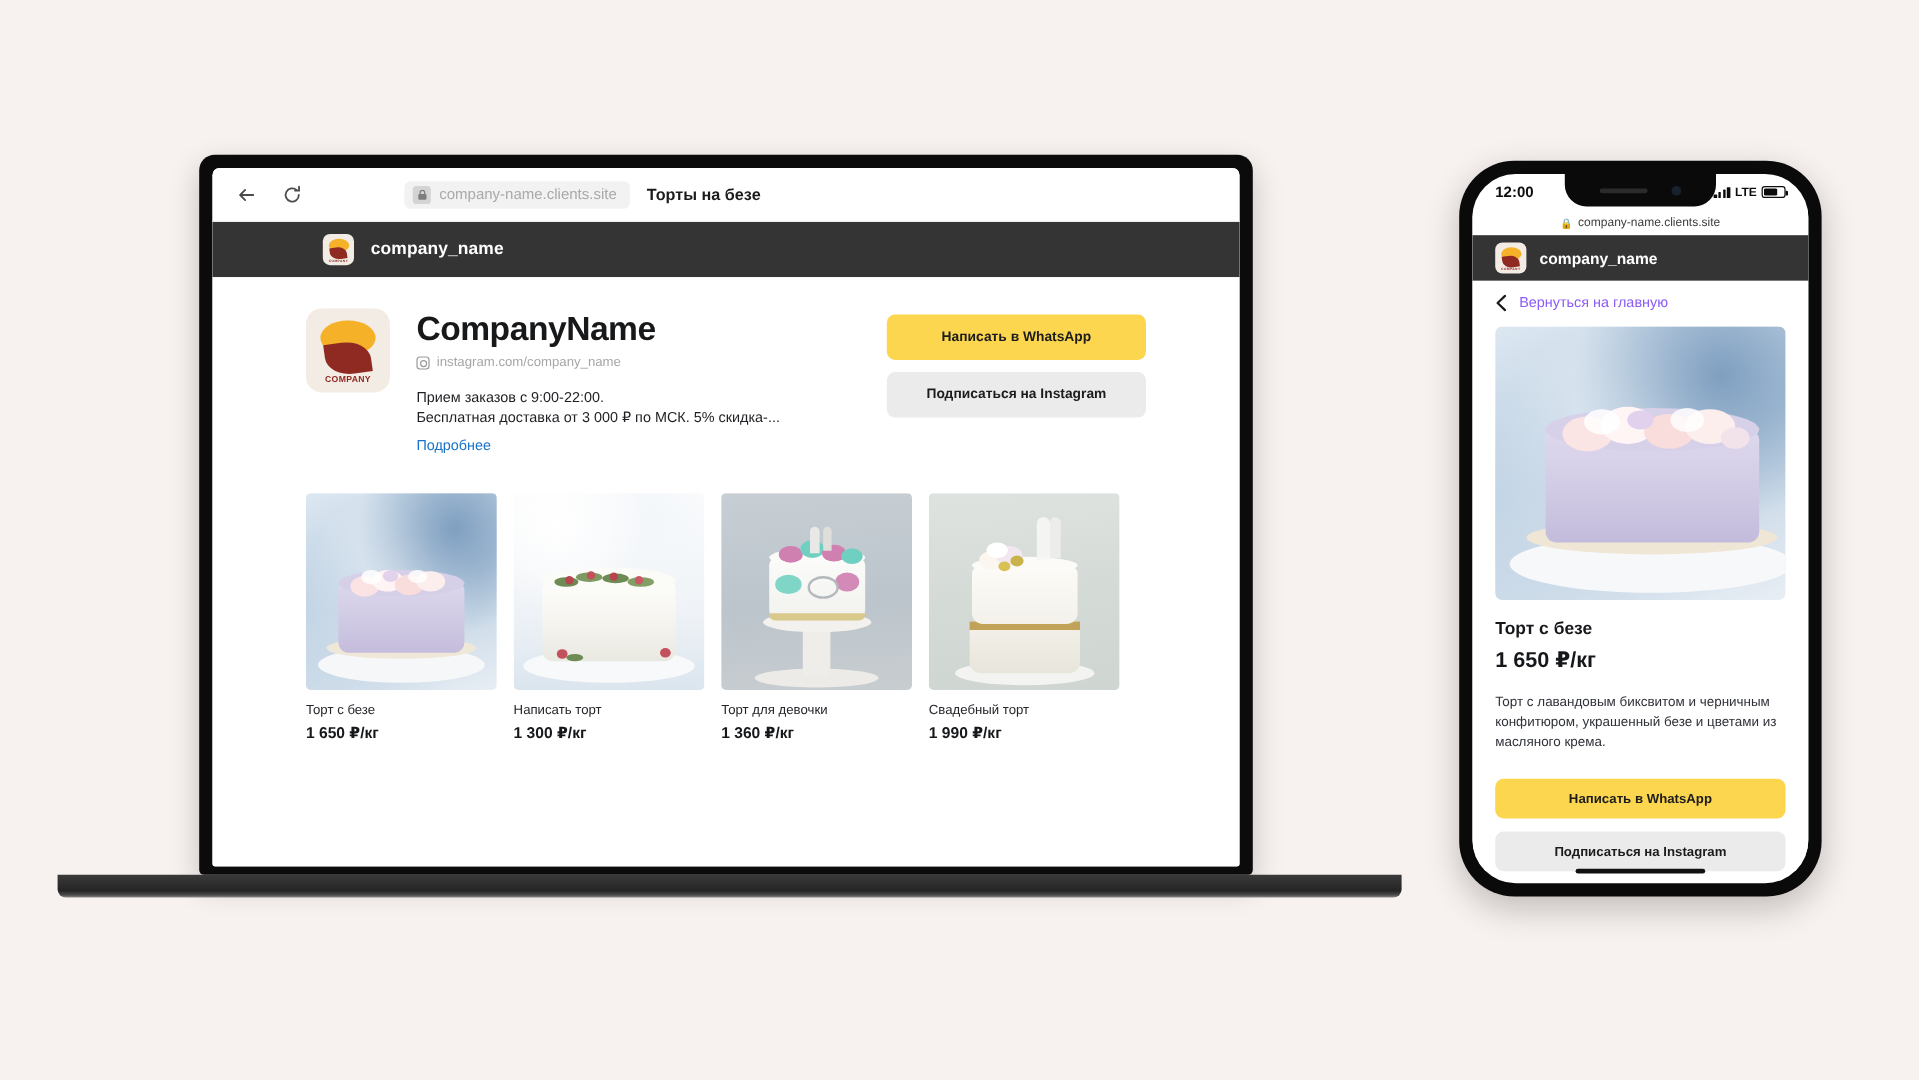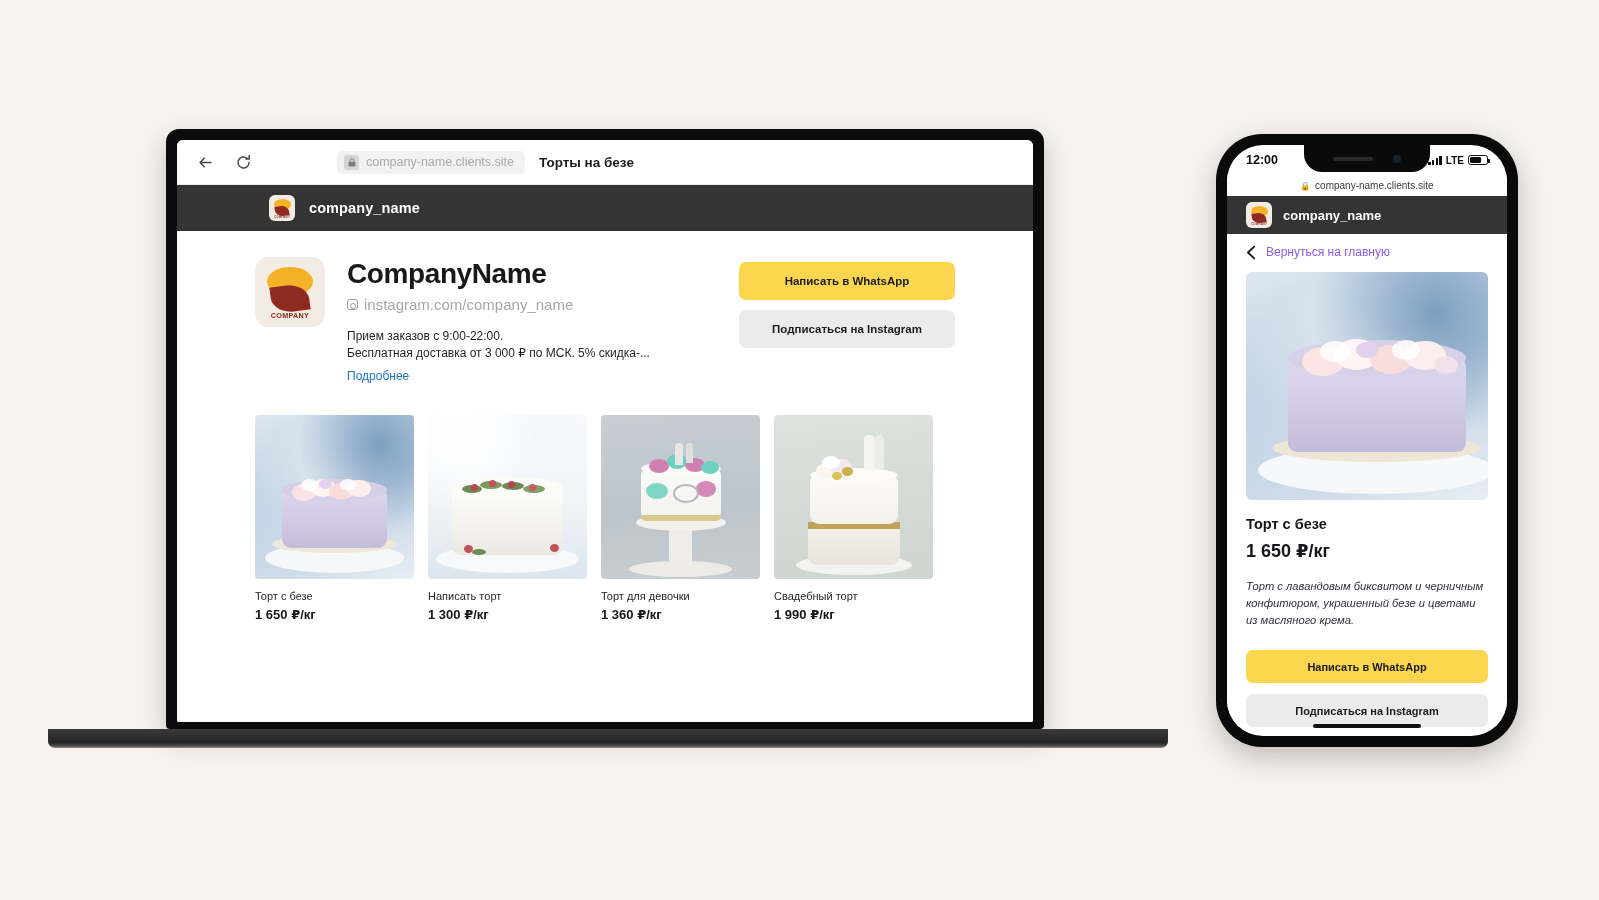--- a/index.html
+++ b/index.html
@@ -183,21 +183,21 @@
     width: 11px; height: 11px;
     border: 1.4px solid #9a9a9a;
     border-radius: 3px;
     position: relative;
   }
   .ig-glyph::before {
     content: ""; position: absolute;
     left: 2.2px; top: 2.2px; width: 4.2px; height: 4.2px;
     border: 1.3px solid #9a9a9a; border-radius: 50%;
   }
-  .ig-text { font-size: 15px; color: #a6a6a6; }
+  .ig-text { font-size: 11px; color: #a6a6a6; }
 
   .about-text {
     margin-top: 15px;
     font-size: 12px;
     color: #1f2023;
     line-height: 1.42;
     max-width: 340px;
   }
   .more-link {
     display: inline-block;
@@ -396,21 +396,20 @@
     margin-top: 8px;
     font-size: 18px;
     font-weight: 700;
     color: #15171a;
   }
   .phone-prod-desc {
     margin-top: 16px;
     font-size: 11.2px;
     line-height: 1.5;
     color: #30323a;
-    font-style: italic;
   }
   .phone-cta {
     display: block; width: 100%;
     height: 33px;
     border: none; border-radius: 7px;
     font-family: inherit;
     font-size: 11px; font-weight: 700;
     color: #1c1c1c; cursor: pointer;
   }
   .phone-cta.wa { background:#fbd64e; margin-top: 22px; }

